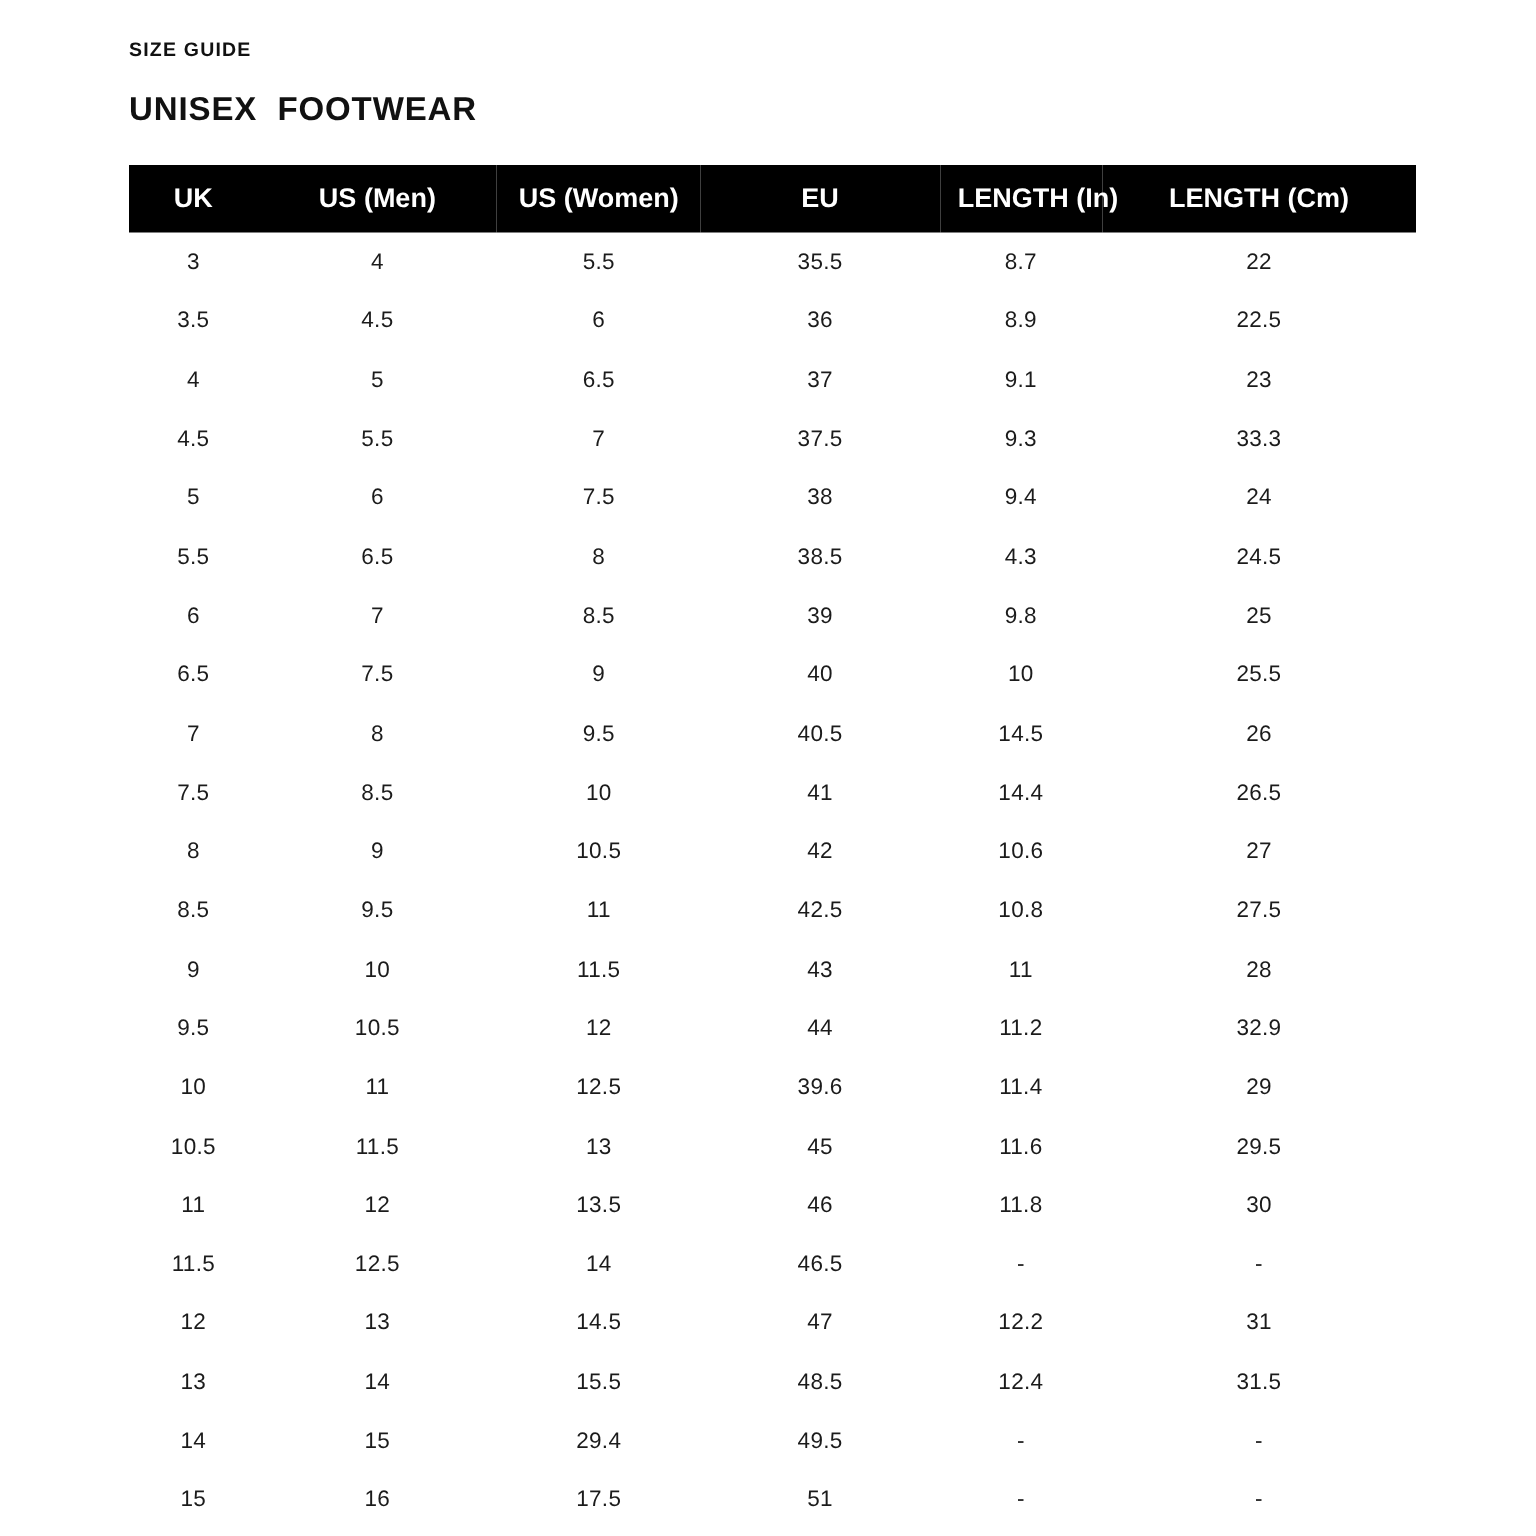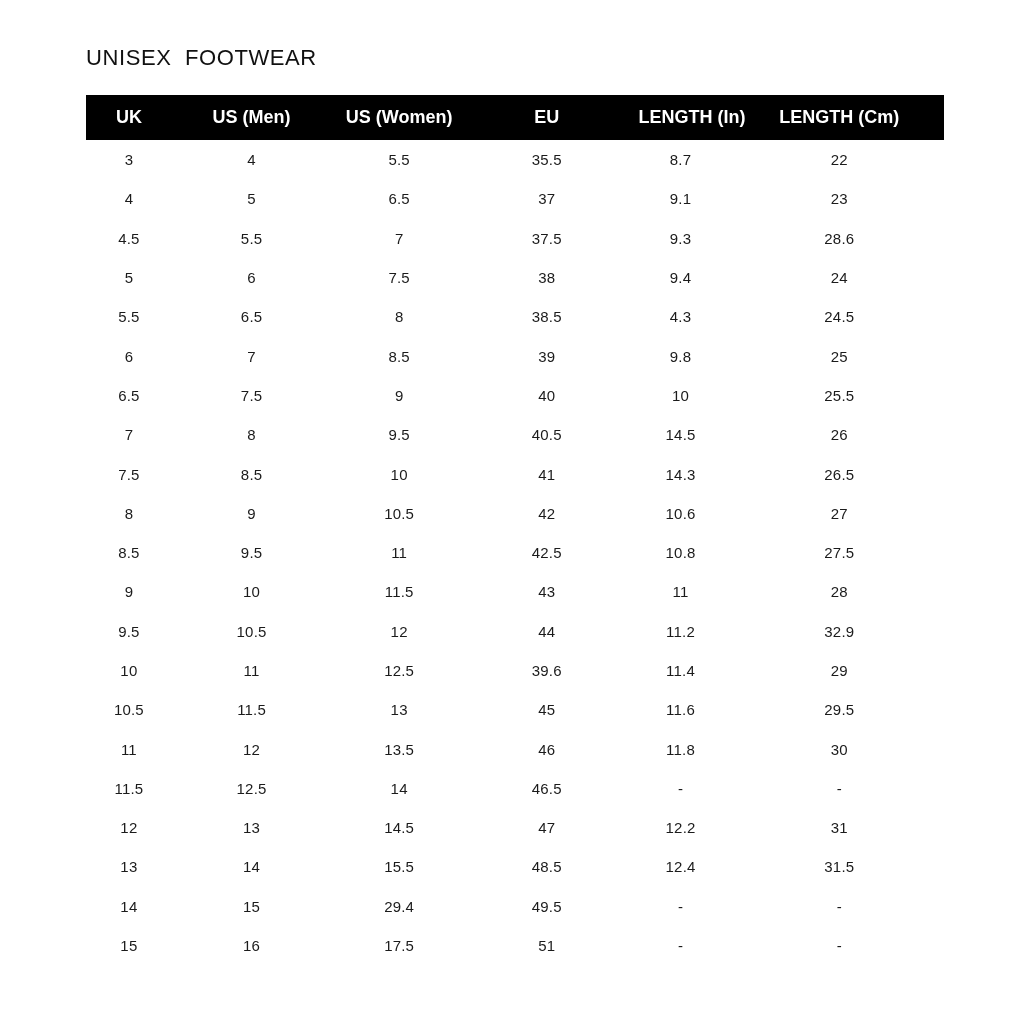--- a/index.html
+++ b/index.html
@@ -19,21 +19,21 @@
   }
   .eyebrow {
     font-size: 13px;
     font-weight: 700;
     letter-spacing: 0.8px;
     color: #111111;
   }
   .title {
     margin-top: 20px;
     font-size: 22px;
-    font-weight: 400;
+    font-weight: 700;
     letter-spacing: 0.6px;
     color: #111111;
     white-space: pre; 
   }
   table.size-table {
     margin-top: 24px;
     width: 858px;
     border-collapse: collapse;
     table-layout: fixed;
   }
@@ -64,20 +64,21 @@
     vertical-align: middle;
     color: #1b1b1b;
     padding: 0;
     letter-spacing: 0.2px;
   }
 </style>
 </head>
 <body>
 
 <div class="page">
+  <div class="eyebrow">SIZE GUIDE</div>
   <div class="title">UNISEX  FOOTWEAR</div>
 
   <table class="size-table">
     <colgroup>
       <col class="c1">
         <col class="c2">
         <col class="c3">
         <col class="c4">
         <col class="c5">
         <col class="c6">
@@ -95,34 +96,42 @@
     <tbody>
         <tr>
           <td>3</td>
           <td>4</td>
           <td>5.5</td>
           <td>35.5</td>
           <td>8.7</td>
           <td>22</td>
         </tr>
         <tr>
+          <td>3.5</td>
+          <td>4.5</td>
+          <td>6</td>
+          <td>36</td>
+          <td>8.9</td>
+          <td>22.5</td>
+        </tr>
+        <tr>
           <td>4</td>
           <td>5</td>
           <td>6.5</td>
           <td>37</td>
           <td>9.1</td>
           <td>23</td>
         </tr>
         <tr>
           <td>4.5</td>
           <td>5.5</td>
           <td>7</td>
           <td>37.5</td>
           <td>9.3</td>
-          <td>28.6</td>
+          <td>33.3</td>
         </tr>
         <tr>
           <td>5</td>
           <td>6</td>
           <td>7.5</td>
           <td>38</td>
           <td>9.4</td>
           <td>24</td>
         </tr>
         <tr>
@@ -155,21 +164,21 @@
           <td>9.5</td>
           <td>40.5</td>
           <td>14.5</td>
           <td>26</td>
         </tr>
         <tr>
           <td>7.5</td>
           <td>8.5</td>
           <td>10</td>
           <td>41</td>
-          <td>14.3</td>
+          <td>14.4</td>
           <td>26.5</td>
         </tr>
         <tr>
           <td>8</td>
           <td>9</td>
           <td>10.5</td>
           <td>42</td>
           <td>10.6</td>
           <td>27</td>
         </tr>

